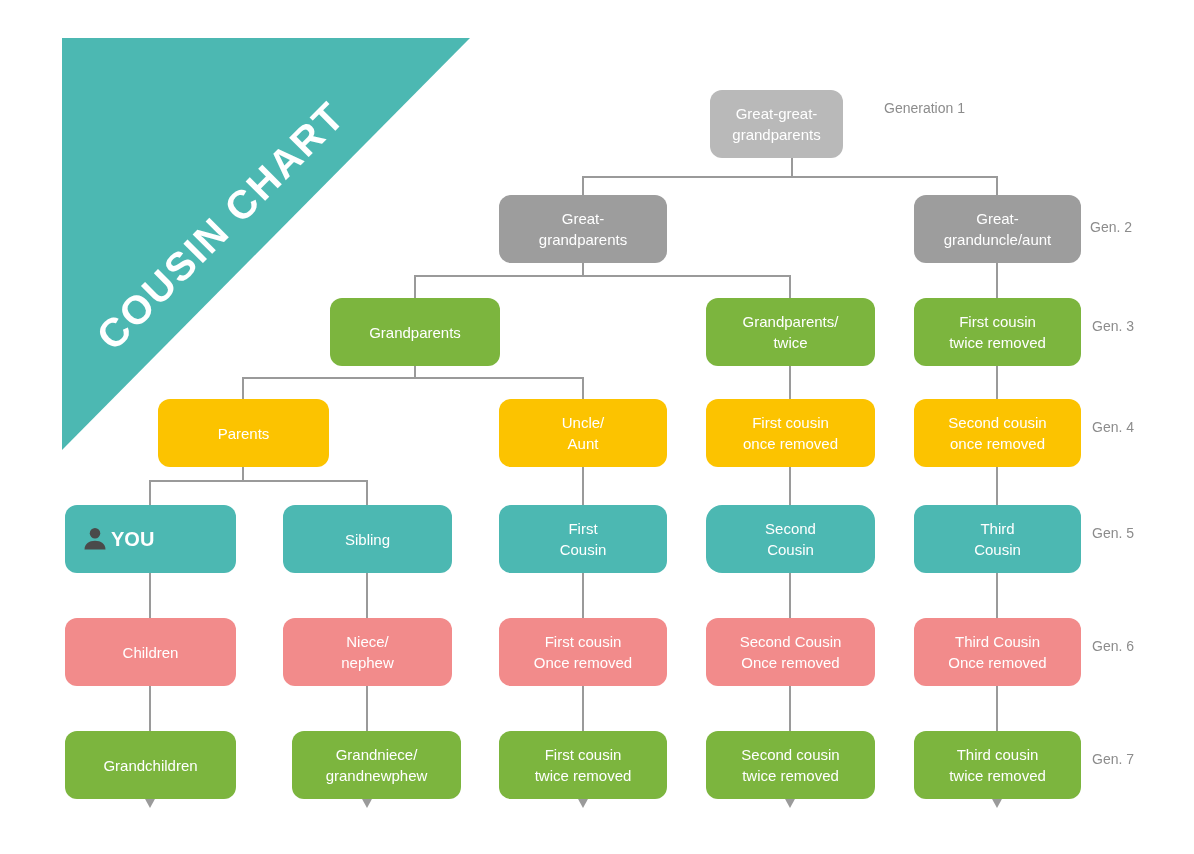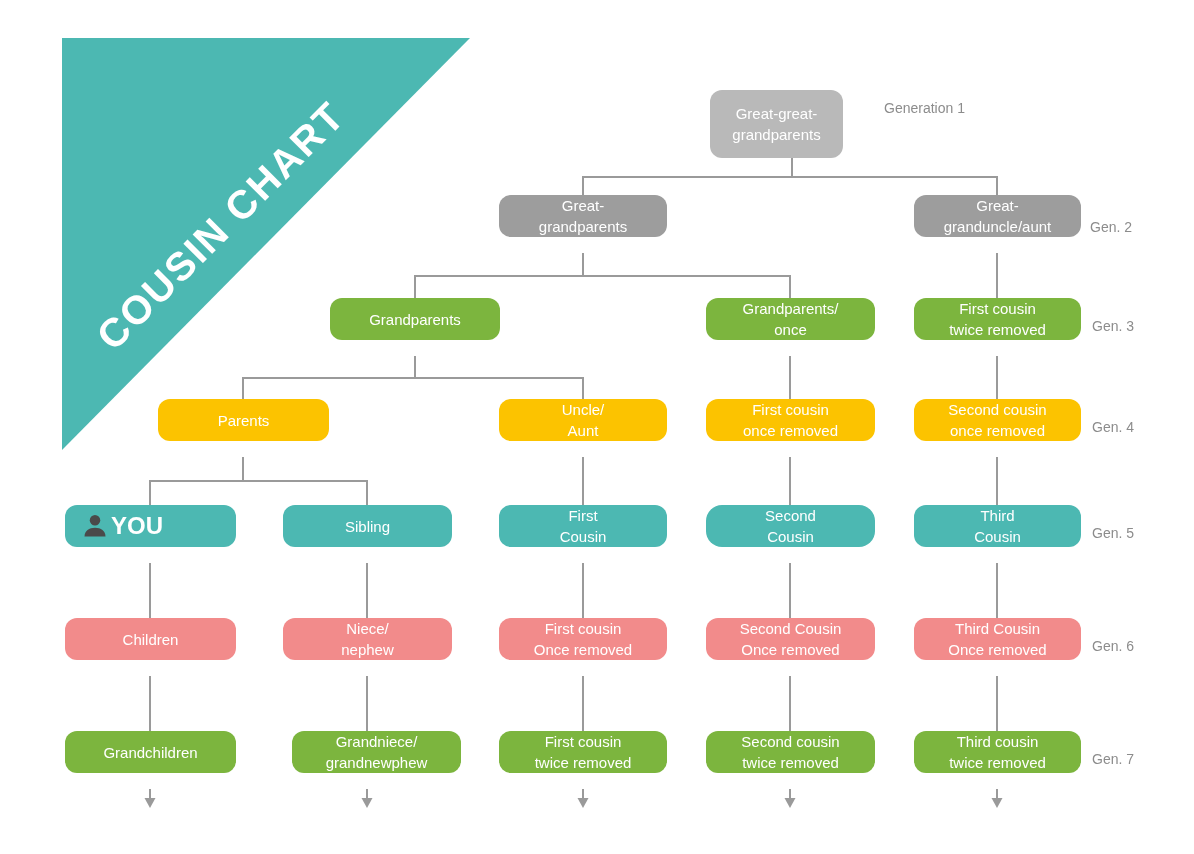--- a/index.html
+++ b/index.html
@@ -2,21 +2,21 @@
 <html><head>
 <meta charset="utf-8">
 <style>
   html,body{margin:0;padding:0;background:#ffffff;}
   body{font-family:"Liberation Sans", sans-serif;}
   #canvas{position:relative;width:1194px;height:854px;background:#ffffff;overflow:hidden;}
 
   #lines{position:absolute;left:0;top:0;z-index:1;}
 
   .box{
-    position:absolute;z-index:2;height:42px;border-radius:12px;color:#ffffff;
+    position:absolute;z-index:2;height:68px;border-radius:12px;color:#ffffff;
     display:flex;align-items:center;justify-content:center;text-align:center;
     font-size:15px;line-height:1.4;white-space:pre-line;
   }
   .gray1{background:#b9b9b9;}
   .gray2{background:#9d9d9d;}
   .green{background:#7cb53e;}
   .yellow{background:#fcc300;}
   .teal{background:#4cb8b2;}
   .pink{background:#f28b8b;}
 
@@ -26,21 +26,21 @@
 
   #banner-triangle{position:absolute;left:0;top:0;z-index:3;}
   #chart-title{
     position:absolute;z-index:4;left:12px;top:203px;width:420px;height:48px;
     transform:rotate(-45deg);transform-origin:center center;
     color:#ffffff;font-size:40px;font-weight:bold;letter-spacing:2px;
     text-align:center;white-space:nowrap;
   }
 
   #you-box{justify-content:flex-start;padding-left:16px;box-sizing:border-box;}
-  #you-box .you-text{font-size:24px;font-weight:bold;margin-left:2px;}
+  #you-box .you-text{font-size:20px;font-weight:bold;margin-left:2px;}
   .person-icon{width:28px;height:28px;flex:0 0 auto;}
 </style>
 </head>
 <body>
 
 <div id="canvas">
 
   <svg id="lines" width="1194" height="854">
     <g stroke="#9a9a9a" stroke-width="2" fill="none">
 
@@ -90,21 +90,21 @@
   <div class="box gray1" style="left:710px;top:90px;width:133px;height:68px;">Great-great-
 grandparents</div>
 
   <div class="box gray2" style="left:499px;top:195px;width:168px;">Great-
 grandparents</div>
   <div class="box gray2" style="left:914px;top:195px;width:167px;">Great-
 granduncle/aunt</div>
 
   <div class="box green" style="left:330px;top:298px;width:170px;">Grandparents</div>
   <div class="box green" style="left:706px;top:298px;width:169px;">Grandparents/
-once</div>
+twice</div>
   <div class="box green" style="left:914px;top:298px;width:167px;">First cousin
 twice removed</div>
 
   <div class="box yellow" style="left:158px;top:399px;width:171px;">Parents</div>
   <div class="box yellow" style="left:499px;top:399px;width:168px;">Uncle/
 Aunt</div>
   <div class="box yellow" style="left:706px;top:399px;width:169px;">First cousin
 once removed</div>
   <div class="box yellow" style="left:914px;top:399px;width:167px;">Second cousin
 once removed</div>

